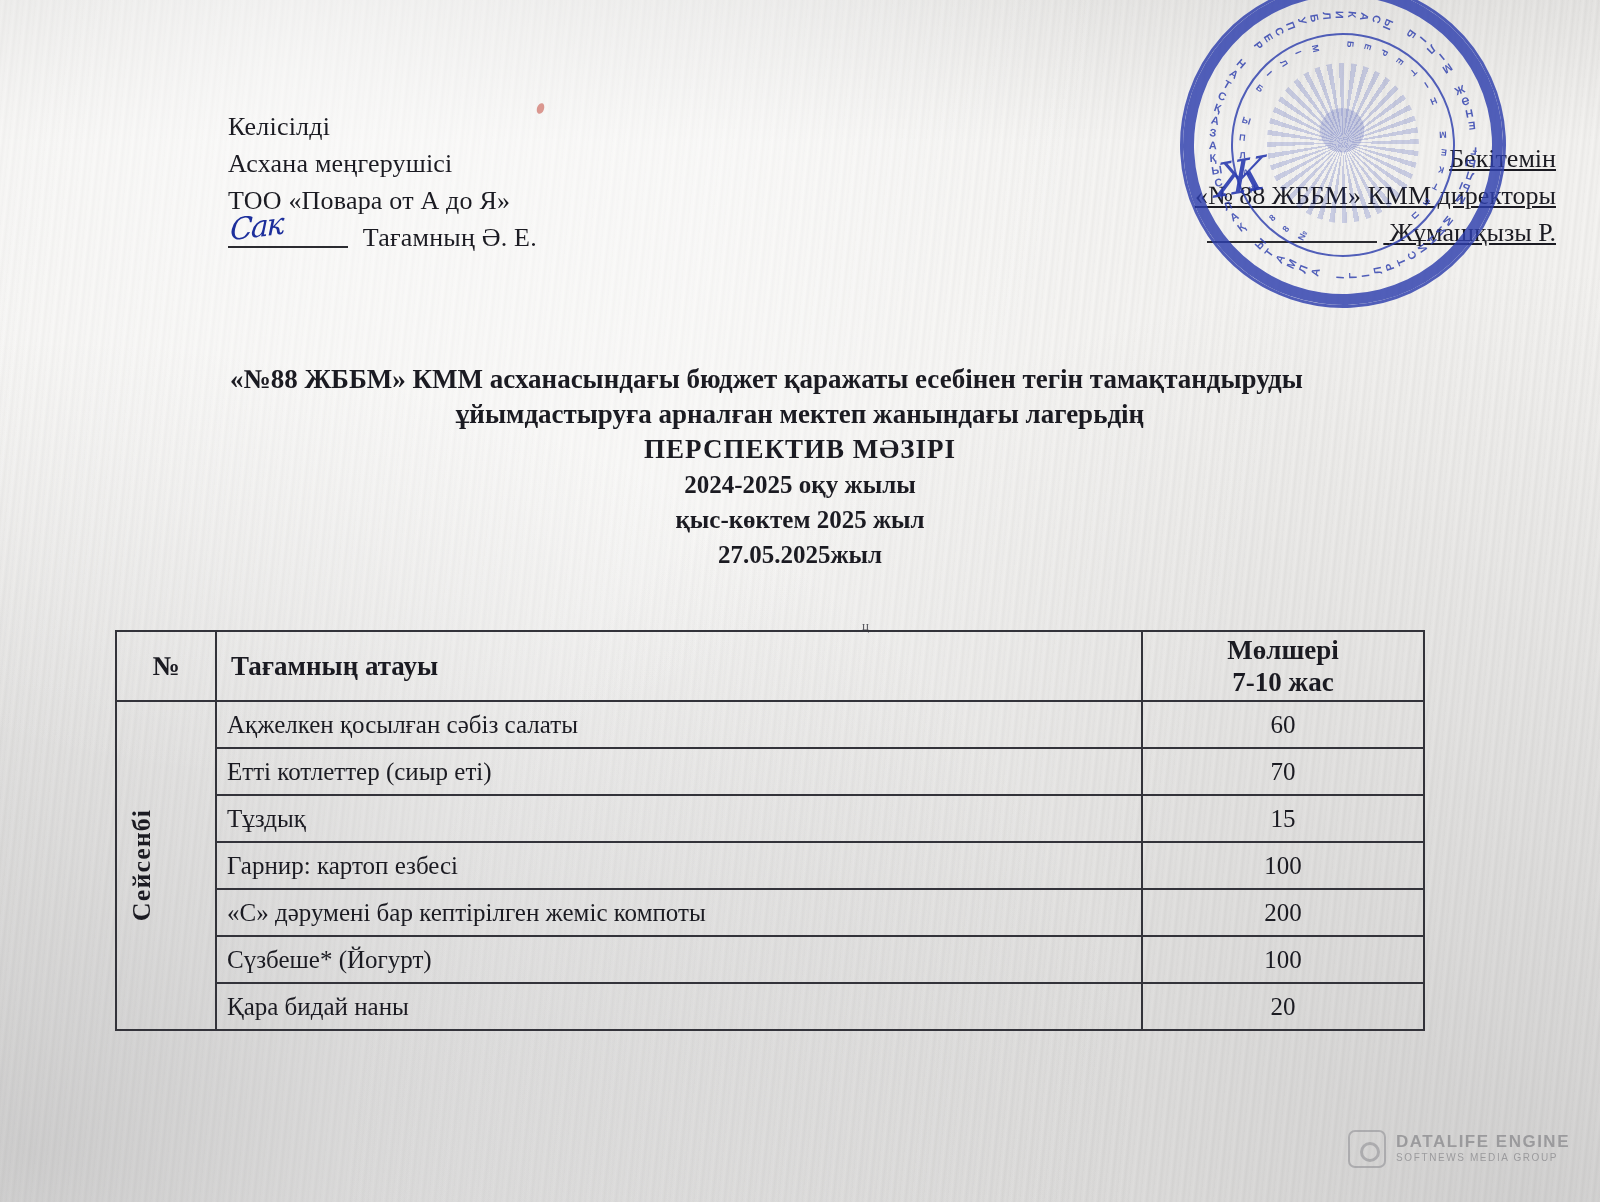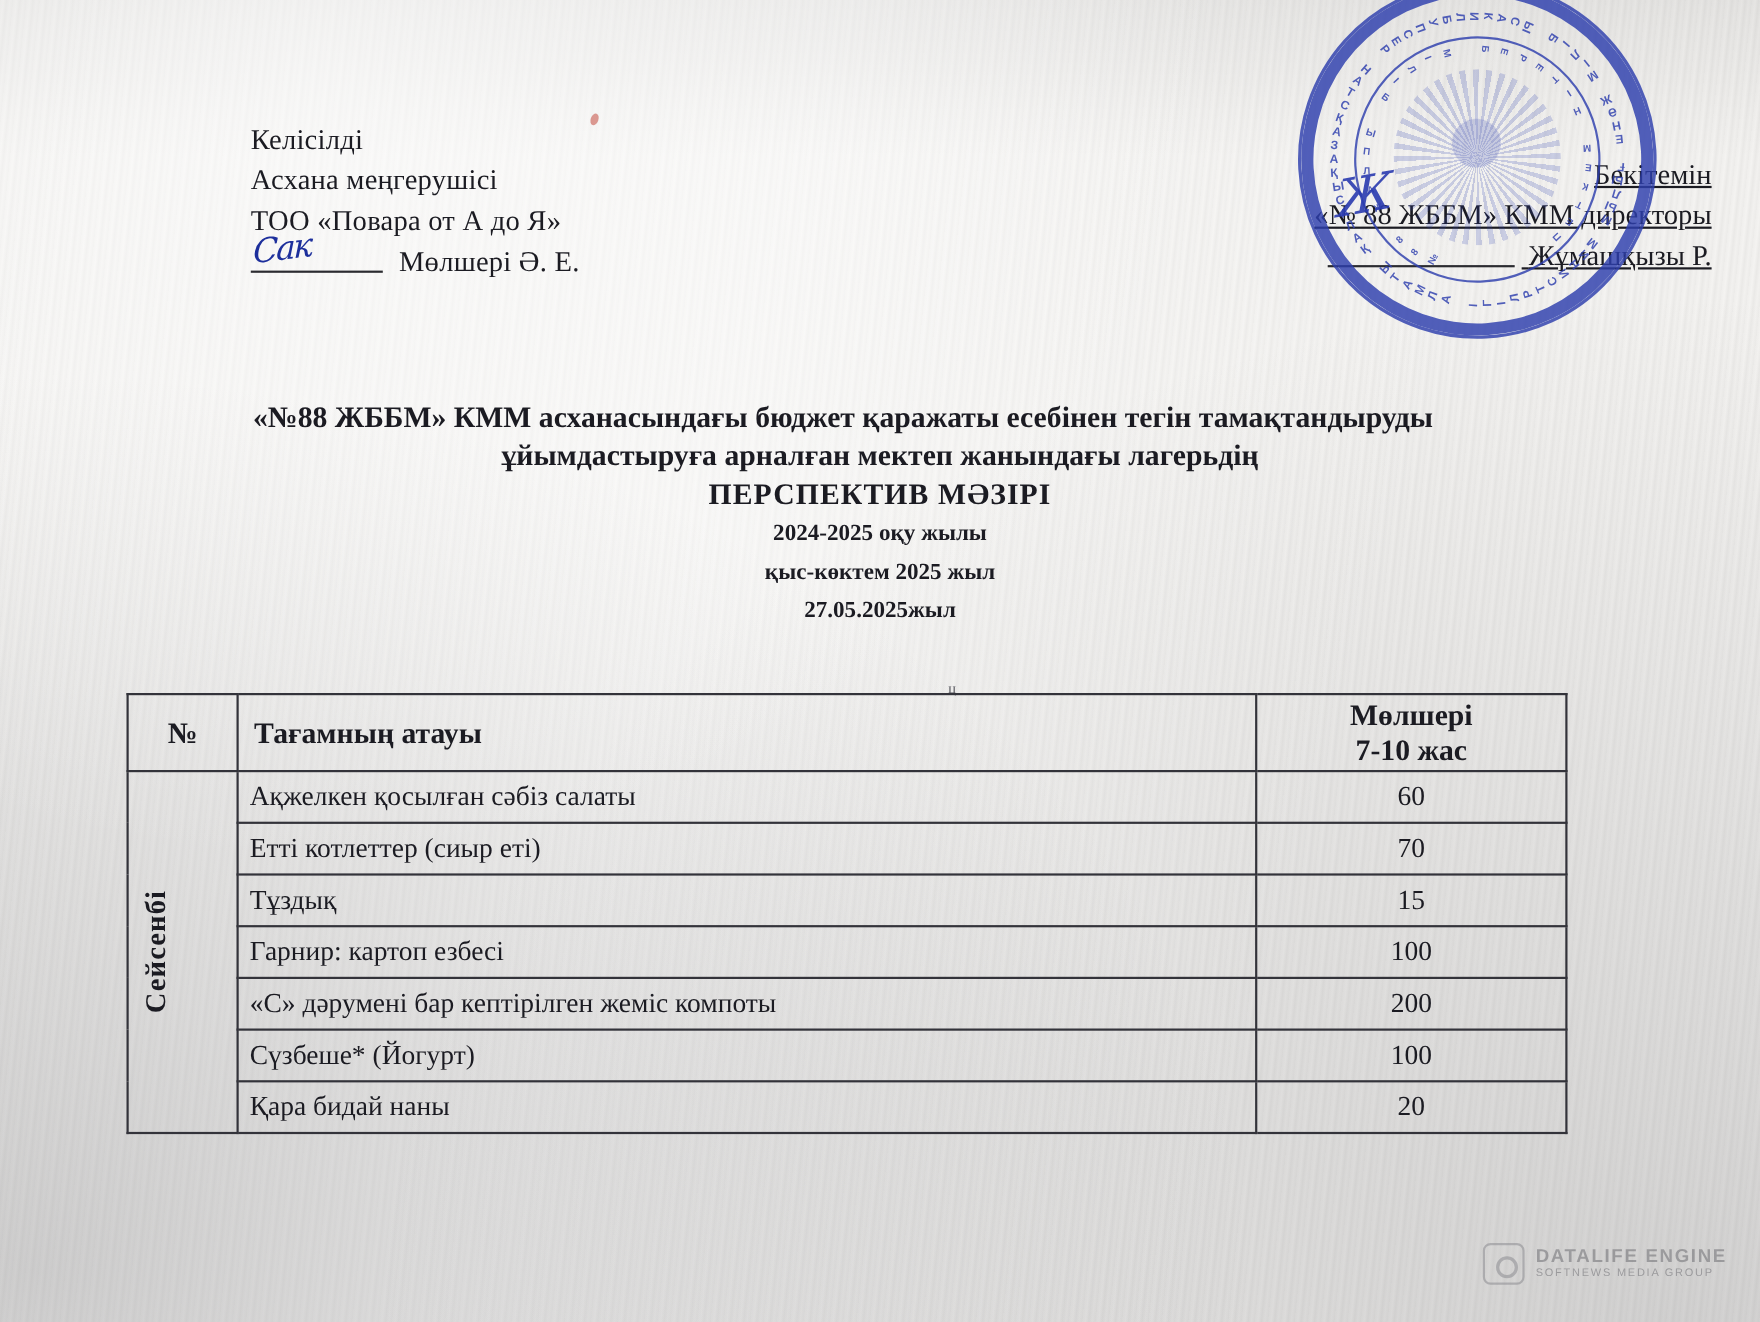--- a/index.html
+++ b/index.html
@@ -153,21 +153,21 @@
     right: 0;
     top: 362px;
     text-align: center;
     font-weight: bold;
     font-size: 27px;
     line-height: 35px;
   }
   .title-l1 { padding: 0 120px 0 230px; text-align: left; }
   .title-l2 { text-align: center; }
   .title-l3 { letter-spacing: 1px; }
-  .title-small { font-size: 21px; }
+  .title-small { font-size: 25px; }
 
   
   table.menu {
     position: absolute;
     left: 115px;
     top: 630px;
     width: 1310px;
     border-collapse: collapse;
     font-size: 25px;
   }
@@ -253,21 +253,21 @@
 <div id="page">
 
   <div class="hdr-left">
     <div>Келісілді</div>
     <div>Асхана меңгерушісі</div>
     <div>ТОО «Повара от А до Я»</div>
     <div>
       <span class="sig-line">
         <span class="handwrite">Сак</span>
       </span>
-      <span>Мөлшері Ә. Е.</span>
+      <span>Тағамның Ә. Е.</span>
     </div>
   </div>
 
   <div class="pen-dot"></div>
 
   <div class="hdr-right">
     <div>Бекітемін</div>
     <div>«№ 88 ЖББМ» КММ директоры</div>
     <div>
       <span class="dir-line"></span>

